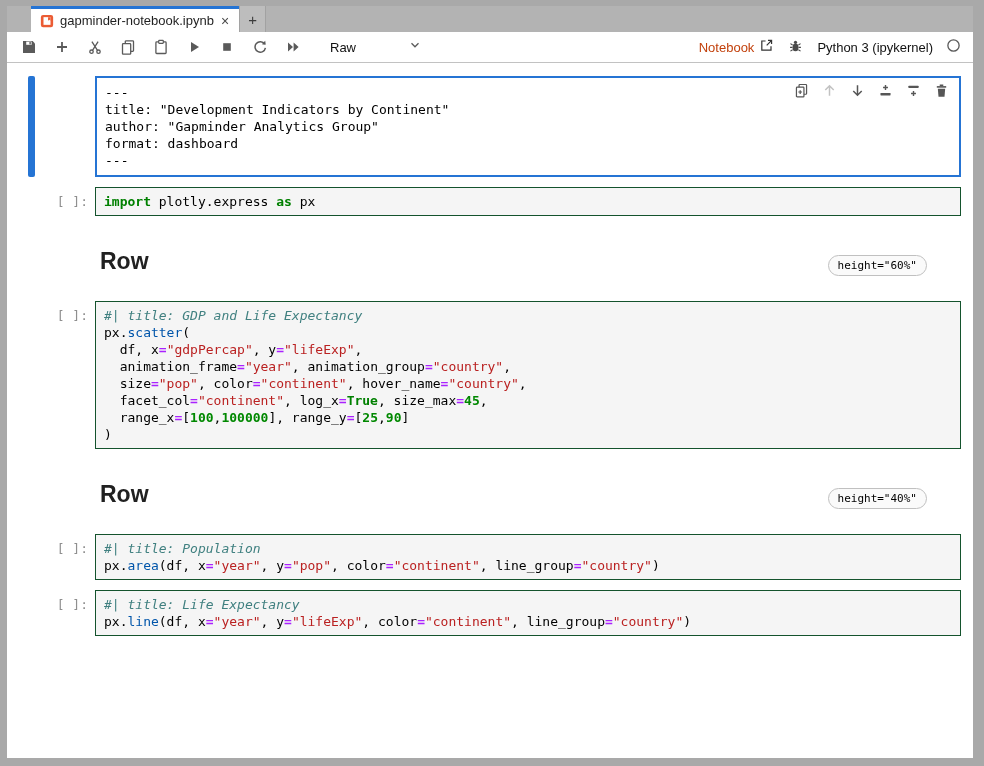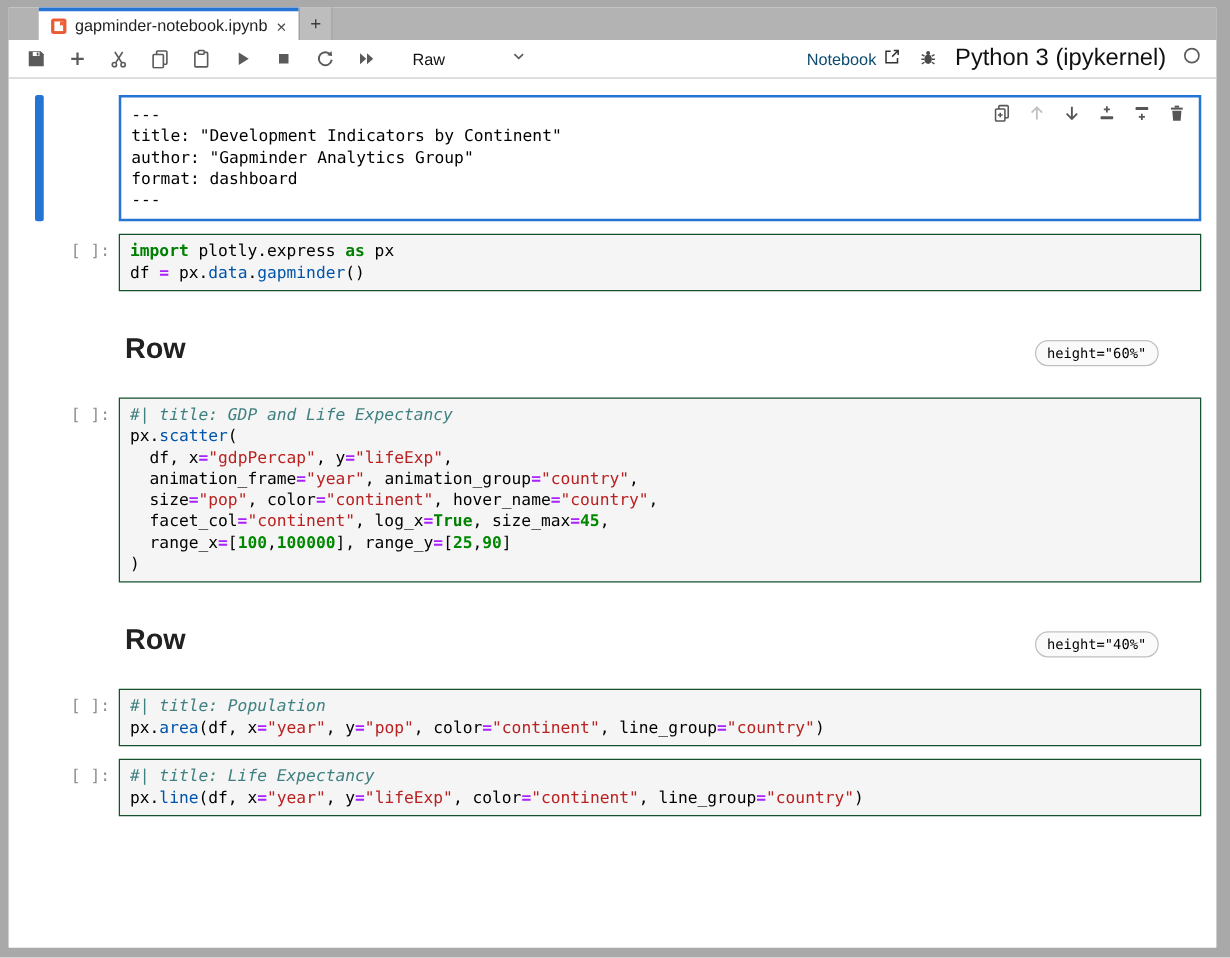--- a/index.html
+++ b/index.html
@@ -22,22 +22,22 @@
   
   .toolbar { height: 31px; background: #fff; border-bottom: 1px solid #c2c2c2;
              display: flex; align-items: center; padding: 0 12px; flex: none; }
   .tbtn { background: none; border: none; padding: 2px; margin-right: 13px; cursor: pointer;
           display: flex; align-items: center; }
   .tbtn svg { display: block; }
   .celltype { display: flex; align-items: center; margin-left: 14px; cursor: pointer; }
   .celltype-label { font-size: 13px; color: #111; }
   .celltype svg { margin-left: 52px; }
   .toolbar-right { margin-left: auto; display: flex; align-items: center; gap: 13px; }
-  .nb-menu { display: flex; align-items: center; gap: 5px; font-size: 13px; color: #0c4a6e; cursor: pointer; }
-  .kernel-name { font-size: 19px; color: #111; cursor: pointer; }
+  .nb-menu { display: flex; align-items: center; gap: 5px; font-size: 13px; color: #c2410c; cursor: pointer; }
+  .kernel-name { font-size: 13px; color: #111; cursor: pointer; }
   .icon-btn { background: none; border: none; padding: 1px; cursor: pointer; display: flex; }
 
   
   .content { flex: 1; background: #fff; padding: 13px 12px 0 0; overflow: hidden; position: relative; }
   .cell-row { display: flex; margin-bottom: 10px; position: relative; }
   .gutter { width: 88px; flex: none; position: relative; }
   .collapser { position: absolute; left: 21px; top: 0; bottom: 0; width: 7px;
                border-radius: 2px; background: #2574d4; }
   .prompt { font-family: "DejaVu Sans Mono", monospace; font-size: 13px; color: #8f8f8f;
             text-align: right; padding: 7px 7px 0 0; white-space: pre; }
@@ -257,21 +257,20 @@
     </div>
   </div>
 
   <div class="cell-row">
     <div class="gutter">
       <div class="prompt">[ ]:</div>
     </div>
     <div class="cell-main code">
       <div class="code-lines">
             <div class="code-line"><span class="tok-kw">import</span><span class="tok-plain"> plotly.express </span><span class="tok-kw">as</span><span class="tok-plain"> px</span></div>
-            <div class="code-line"><span class="tok-plain">df </span><span class="tok-op">=</span><span class="tok-plain"> px.</span><span class="tok-prop">data</span><span class="tok-plain">.</span><span class="tok-prop">gapminder</span><span class="tok-plain">()</span></div>
           </div>
     </div>
   </div>
 
   <div class="cell-row md-row">
     <div class="gutter"></div>
     <div class="md-main">
       <h2 class="md-heading">Row</h2>
       <span class="badge">height="60%"</span>
     </div>

